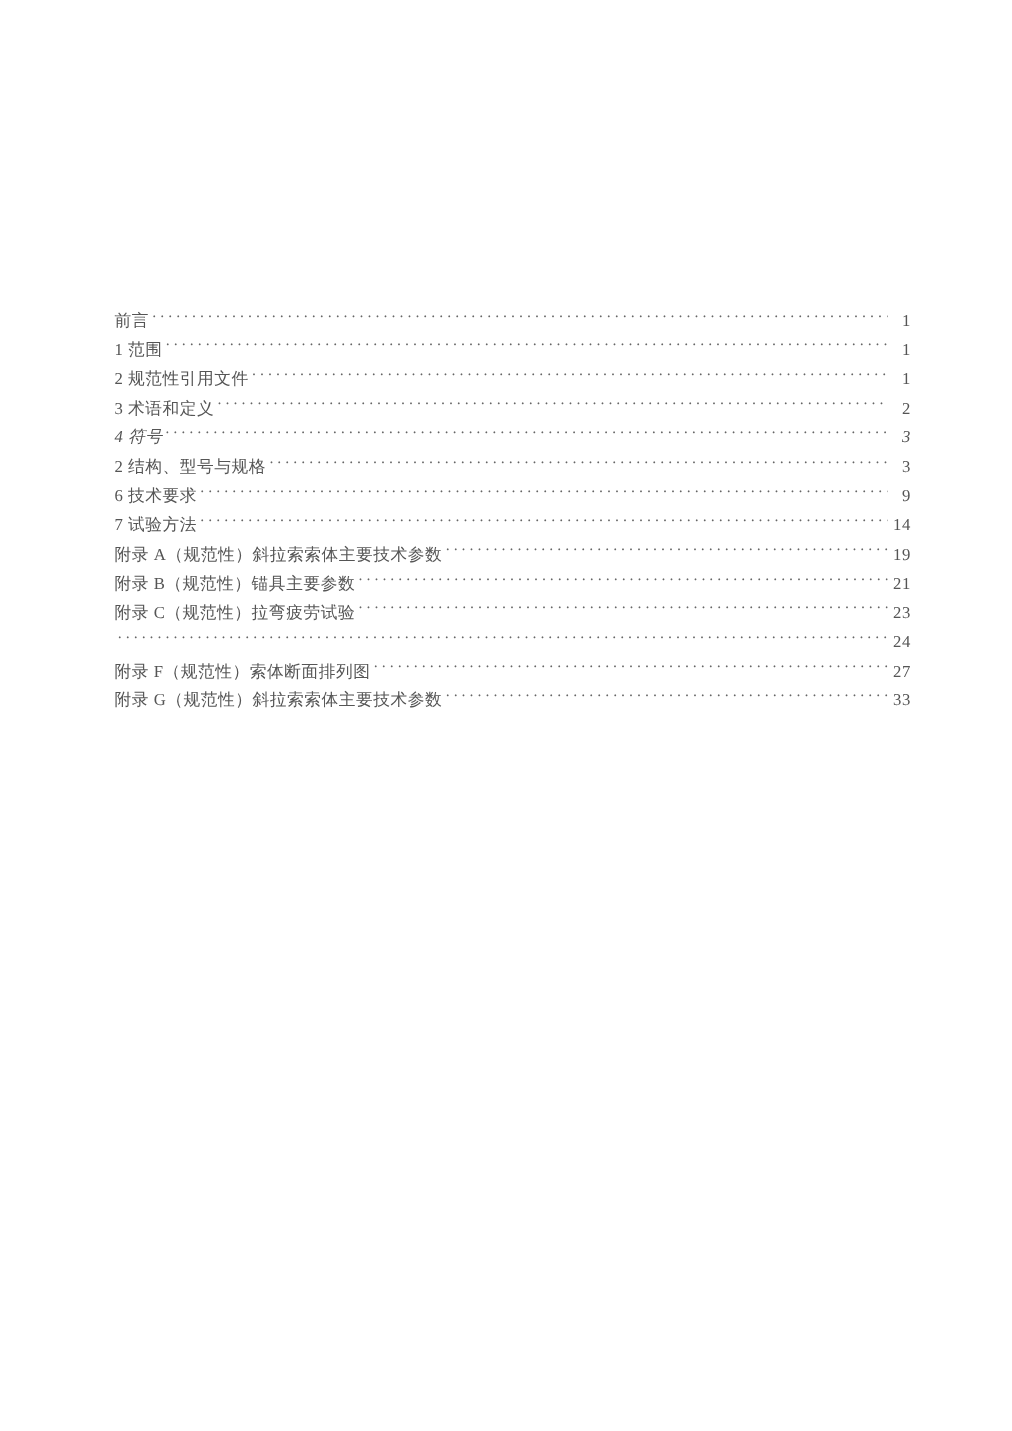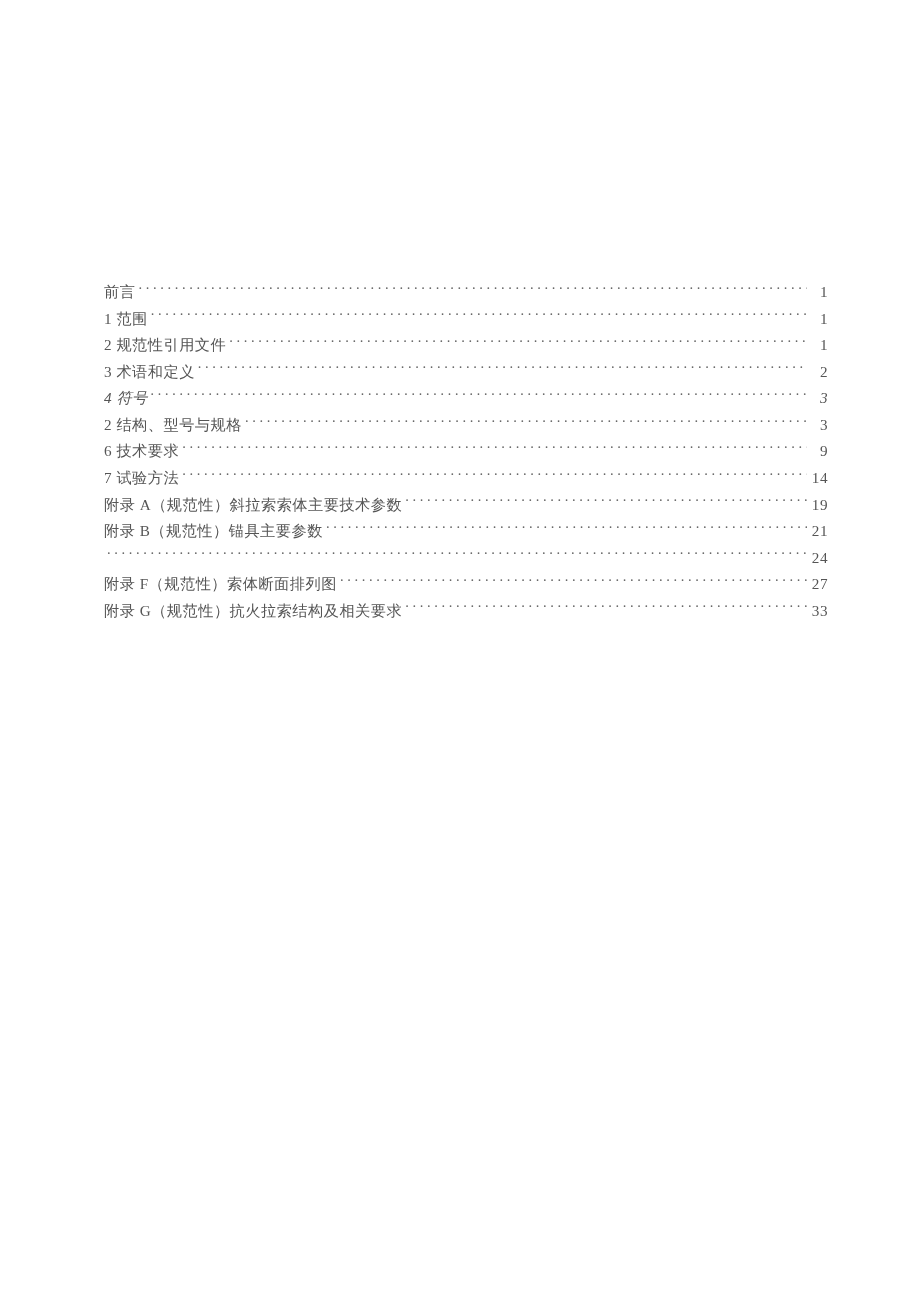--- a/index.html
+++ b/index.html
@@ -111,27 +111,32 @@
         <span class="toc-title">附录 A（规范性）斜拉索索体主要技术参数</span>
         <span class="toc-dots"></span>
         <span class="toc-page">19</span>
       </div>
       <div class="toc-row">
         <span class="toc-title">附录 B（规范性）锚具主要参数</span>
         <span class="toc-dots"></span>
         <span class="toc-page">21</span>
       </div>
       <div class="toc-row">
+        <span class="toc-title">附录 C（规范性）拉弯疲劳试验</span>
+        <span class="toc-dots"></span>
+        <span class="toc-page">23</span>
+      </div>
+      <div class="toc-row">
         <span class="toc-dots"></span>
         <span class="toc-page">24</span>
       </div>
       <div class="toc-row">
         <span class="toc-title">附录 F（规范性）索体断面排列图</span>
         <span class="toc-dots"></span>
         <span class="toc-page">27</span>
       </div>
       <div class="toc-row">
-        <span class="toc-title">附录 G（规范性）抗火拉索结构及相关要求</span>
+        <span class="toc-title">附录 G（规范性）斜拉索索体主要技术参数</span>
         <span class="toc-dots"></span>
         <span class="toc-page">33</span>
       </div>
     </div>
 </div>
 
 </body></html>

